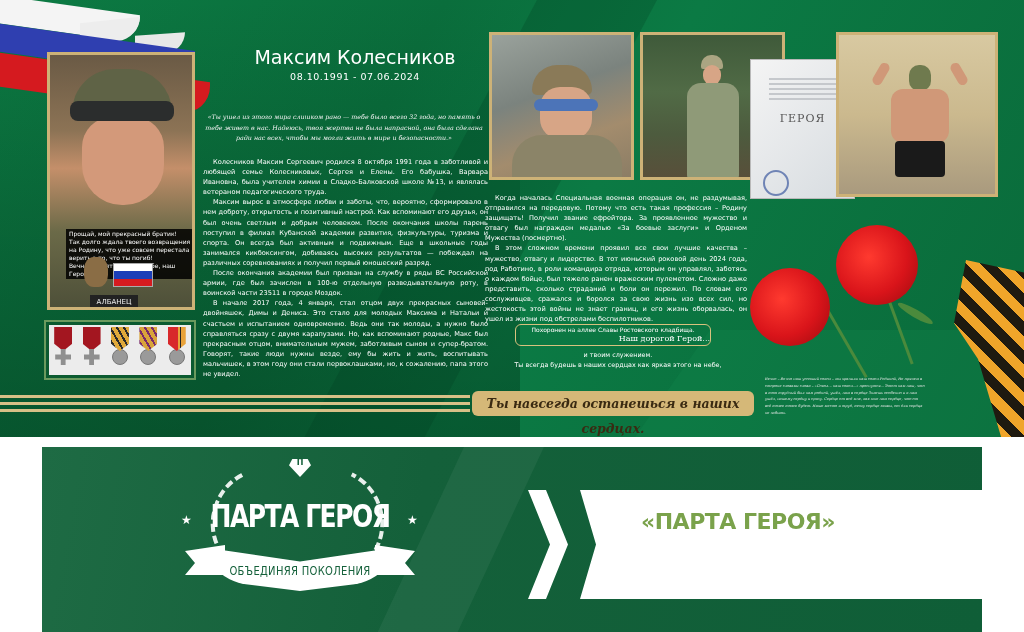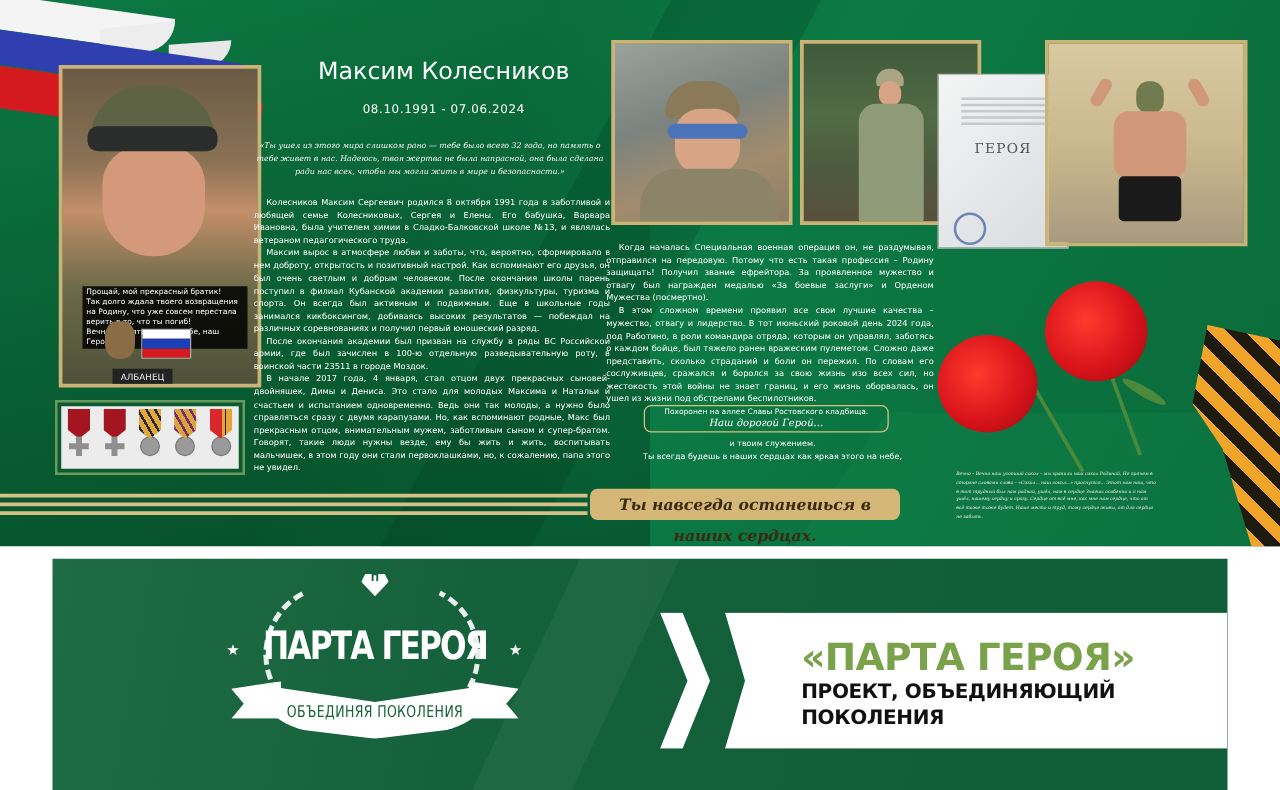--- a/index.html
+++ b/index.html
@@ -17,59 +17,59 @@
   
   .flag { position: absolute; left: -20px; top: 0; width: 240px; height: 120px; }
   .flag .stripe { position: absolute; left: 0; height: 28px; transform: skewY(8deg); border-radius: 0 0 30px 0; }
   .flag .w { top: 4px; width: 160px; background: #f4f4f4; }
   .flag .w2 { top: 20px; left: 100px; width: 60px; height: 22px; background: #ededed; transform: skewY(-6deg); }
   .flag .w3 { top: 34px; left: 155px; width: 50px; height: 20px; background: #e8e8e8; transform: skewY(-4deg); }
   .flag .b { top: 36px; width: 215px; background: #2f3fb0; }
   .flag .r { top: 66px; width: 230px; height: 34px; background: #d51a1f; }
 
   .frame { position: absolute; border: 3px solid #cdb277; background: #333; overflow: hidden; }
-  .portrait { left: 47px; top: 52px; width: 162px; height: 258px; background: linear-gradient(180deg,#6a5a45 0%,#8c7355 30%,#c48f6a 45%,#6b6a48 70%,#4e5039 100%); }
+  .portrait { left: 47px; top: 52px; width: 148px; height: 258px; background: linear-gradient(180deg,#6a5a45 0%,#8c7355 30%,#c48f6a 45%,#6b6a48 70%,#4e5039 100%); }
   .portrait .cap { position:absolute; left:22px; top:14px; width:100px; height:52px; border-radius:50px 50px 10px 10px; background:#5f6346; }
   .portrait .glasses { position:absolute; left:20px; top:46px; width:104px; height:20px; border-radius:8px; background:#2b2d2d; }
   .portrait .face { position:absolute; left:32px; top:62px; width:82px; height:88px; border-radius:30px 30px 40px 40px; background:#d3997a; }
   .portrait .caption { position: absolute; left: 16px; top: 14px; width: 132px; font-size: 6px; line-height: 8px; color: #fff; background: rgba(0,0,0,.85); padding: 1px 3px; }
   .portrait .caption-wrap { position:absolute; left:0; top:160px; width:150px; }
   .portrait .patch-flag { position:absolute; left:63px; top:208px; width:40px; height:24px; border:1px solid #aaa; }
   .portrait .patch-flag div { height:33.3%; }
   .portrait .patch-name { position:absolute; left:40px; top:240px; width:48px; height:14px; background:#222; color:#eee; font-size:7px; text-align:center; line-height:14px; }
   .portrait .patch-bear { position:absolute; left:34px; top:202px; width:24px; height:30px; border-radius:40%; background:#8a6d45; }
 
   .medals { position: absolute; left: 44px; top: 320px; width: 152px; height: 60px; border: 2px solid #6b9a5e; background: #0b5a30; padding: 3px; }
   .medals-inner { width: 100%; height: 100%; background: #ececec; display: flex; justify-content: space-around; align-items: flex-start; padding-top: 2px; }
   .medal { width: 24px; display: flex; flex-direction: column; align-items: center; }
   .medal .ribbon { width: 18px; height: 24px; clip-path: polygon(0 0,100% 0,100% 70%,50% 100%,0 70%); }
   .medal .disc { width: 16px; height: 16px; border-radius: 50%; background: #9a9a9a; margin-top: -2px; border: 1px solid #777; }
   .medal .cross { width: 16px; height: 16px; background: #8f8f8f; margin-top: -2px; clip-path: polygon(35% 0,65% 0,65% 35%,100% 35%,100% 65%,65% 65%,65% 100%,35% 100%,35% 65%,0 65%,0 35%,35% 35%); }
 
   .name-block { position: absolute; left: 230px; top: 46px; width: 250px; text-align: center; color: #fff; }
   .surname { font-family: "DejaVu Sans", sans-serif; font-weight: bold; font-size: 21px; letter-spacing: .5px; line-height: 24px; }
   .given { font-size: 19px; line-height: 22px; }
-  .dates { font-size: 9.5px; margin-top: 14px; letter-spacing: .5px; }
+  .dates { font-size: 9.5px; margin-top: 3px; letter-spacing: .5px; }
 
   .quote { position: absolute; left: 204px; top: 112px; width: 280px; font-family: "DejaVu Serif", serif; font-style: italic; font-size: 6.3px; line-height: 10.5px; color: #f2f2f2; text-align: center; }
 
   .bio { position: absolute; color: #fff; font-size: 6.6px; line-height: 10.1px; text-align: justify; }
   .bio p { text-indent: 10px; }
   .bio-left { left: 203px; top: 157px; width: 285px; }
   .bio-right { left: 485px; top: 193px; width: 262px; }
 
   .stripes { position: absolute; left: 0; top: 395px; width: 470px; }
   .stripes div { height: 3px; background: #d7c087; margin-bottom: 4px; }
 
   .burial { position: absolute; left: 515px; top: 324px; width: 196px; height: 22px; border: 1px solid #d8c27e; border-radius: 6px; text-align: center; color: #fff; }
   .burial .line1 { font-size: 6px; line-height: 9px; }
-  .burial .line2 { font-family: "DejaVu Serif", serif; font-style: italic; font-size: 8px; line-height: 10px; }
+  .burial .line2 { font-family: "DejaVu Serif", serif; font-size: 8px; line-height: 10px; text-align: right; }
 
   .grief { position: absolute; left: 487px; top: 350px; width: 262px; text-align: center; color: #fff; font-size: 6.4px; line-height: 10px; }
-  .forever { position: absolute; left: 472px; top: 391px; width: 248px; height: 25px; border-radius: 6px; background: #d5b878; text-align: center; font-family: "DejaVu Serif", serif; font-style: italic; font-weight: bold; font-size: 12.5px; line-height: 25px; color: #3a2a12; }
+  .forever { position: absolute; left: 472px; top: 391px; width: 282px; height: 25px; border-radius: 6px; background: #d5b878; text-align: center; font-family: "DejaVu Serif", serif; font-style: italic; font-weight: bold; font-size: 12.5px; line-height: 25px; color: #3a2a12; }
 
   .photo1 { left: 489px; top: 32px; width: 145px; height: 148px; background: linear-gradient(160deg,#9aa29c 0%,#7b837e 40%,#a38c6d 70%,#8b7d65 100%); }
   .photo2 { left: 640px; top: 32px; width: 145px; height: 148px; background: linear-gradient(180deg,#3f5a3a 0%,#516b46 40%,#4d5b3e 70%,#584f3a 100%); }
   .photo3 { left: 836px; top: 32px; width: 162px; height: 165px; background: linear-gradient(180deg,#d8c9a1 0%,#cbb98e 50%,#a99a7e 100%); }
   .diploma { position: absolute; left: 750px; top: 59px; width: 105px; height: 140px; background: linear-gradient(135deg,#f4f4f4,#d7dce0); border: 1px solid #b9b9b9; }
   .diploma .title { position:absolute; left:0; top:52px; width:100%; text-align:center; font-family:"DejaVu Serif",serif; font-size:11px; color:#555; letter-spacing:1px; }
   .diploma .lines { position:absolute; left:18px; top:18px; width:70px; }
   .diploma .lines div { height:2px; background:#c5c8cc; margin-bottom:3px; }
   .diploma .seal { position:absolute; left:12px; top:110px; width:26px; height:26px; border-radius:50%; border:2px solid #6f84b5; }
   .figure { position:absolute; border-radius:10px; }
@@ -79,21 +79,21 @@
   .ribbon-gs { position:absolute; left: 930px; top: 260px; width: 120px; height: 180px; background: repeating-linear-gradient(45deg,#1f1a10 0 10px,#f0a52a 10px 20px); clip-path: polygon(30% 0,100% 10%,100% 100%,60% 100%,40% 55%,20% 35%); }
 
   .poem { position: absolute; left: 765px; top: 376px; width: 160px; font-family: "DejaVu Serif", serif; font-style: italic; font-size: 3.6px; line-height: 6.8px; color: #eee; }
 
   
   .banner { position: absolute; left: 42px; top: 447px; width: 940px; height: 185px; background: linear-gradient(100deg,#1e6b44 0%,#14603a 40%,#0f5e37 100%); overflow: hidden; }
   .banner .sheen { position:absolute; left: 380px; top:-20px; width:80px; height:220px; background: rgba(255,255,255,.05); transform: skewX(-25deg); }
   .white-band { position: absolute; left: 538px; top: 43px; width: 402px; height: 109px; background: #ffffff; clip-path: polygon(0 0,100% 0,100% 100%,0 100%,16px 50%); }
   .chev { position: absolute; top: 43px; width: 40px; height: 109px; background: #ffffff; clip-path: polygon(0 0,45% 0,100% 50%,45% 100%,0 100%,55% 50%); }
   .chev1 { left: 486px; }
-  .title-green { position: absolute; left: 599px; top: 62px; font-family: "DejaVu Sans", sans-serif; font-weight: bold; font-size: 30px; color: #7aa24b; letter-spacing: -.5px; }
+  .title-green { position: absolute; left: 599px; top: 62px; font-family: "DejaVu Sans", sans-serif; font-weight: bold; font-size: 22px; color: #7aa24b; letter-spacing: -.5px; }
   .subtitle { position: absolute; left: 599px; top: 95px; font-family: "DejaVu Sans", sans-serif; font-weight: bold; font-size: 16px; line-height: 21px; color: #111; letter-spacing: -.3px; }
 
   .logo { position: absolute; left: 133px; top: 0; width: 250px; height: 185px; }
   .logo .wreath-l, .logo .wreath-r { position:absolute; top:20px; width:105px; height:110px; border:4px dashed rgba(255,255,255,.9); border-radius:50%; }
   .logo .wreath-l { left:36px; border-right-color: transparent; border-top-color: transparent; transform: rotate(20deg); }
   .logo .wreath-r { left:104px; border-left-color: transparent; border-top-color: transparent; transform: rotate(-20deg); }
   .logo .gem { position:absolute; left:114px; top:12px; width:22px; height:18px; background:#fff; clip-path: polygon(15% 0,85% 0,100% 35%,50% 100%,0 35%); }
   .logo .gem-letter { position:absolute; left:114px; top:11px; width:22px; text-align:center; font-size:8px; font-weight:bold; color:#14603a; }
   .logo .main { position:absolute; left:0; top:55px; width:250px; text-align:center; font-family:"DejaVu Sans",sans-serif; font-weight:bold; font-size:25px; color:#fff; letter-spacing:-1.5px; transform: scaleY(1.25); }
   .logo .star { position:absolute; top:66px; color:#fff; font-size:12px; }
@@ -257,18 +257,14 @@
       <div class="main">ПАРТА ГЕРОЯ</div>
       <div class="ribbon-end-l"></div>
       <div class="ribbon-end-r"></div>
       <div class="ribbon-band"></div>
       <div class="tagline">ОБЪЕДИНЯЯ ПОКОЛЕНИЯ</div>
     </div>
 
     <div class="chev chev1"></div>
     <div class="white-band"></div>
     <div class="title-green">«ПАРТА ГЕРОЯ»</div>
-    <div class="subtitle">
-      <div>ПРОЕКТ, ОБЪЕДИНЯЮЩИЙ</div>
-      <div>ПОКОЛЕНИЯ</div>
-    </div>
   </section>
 </div>
 
 </body></html>

